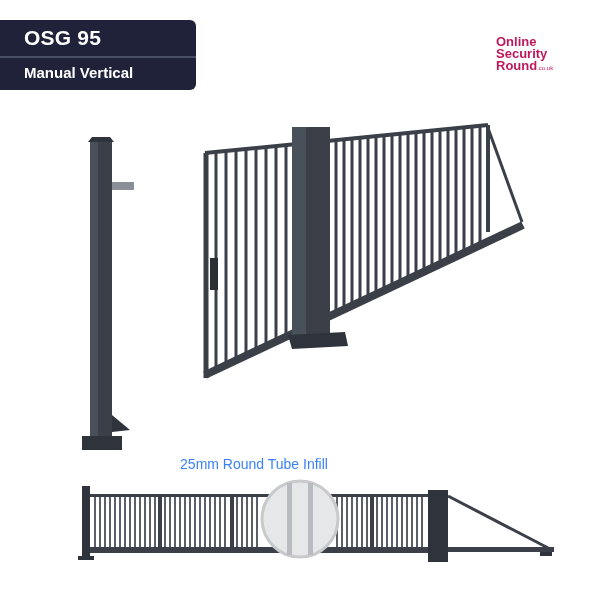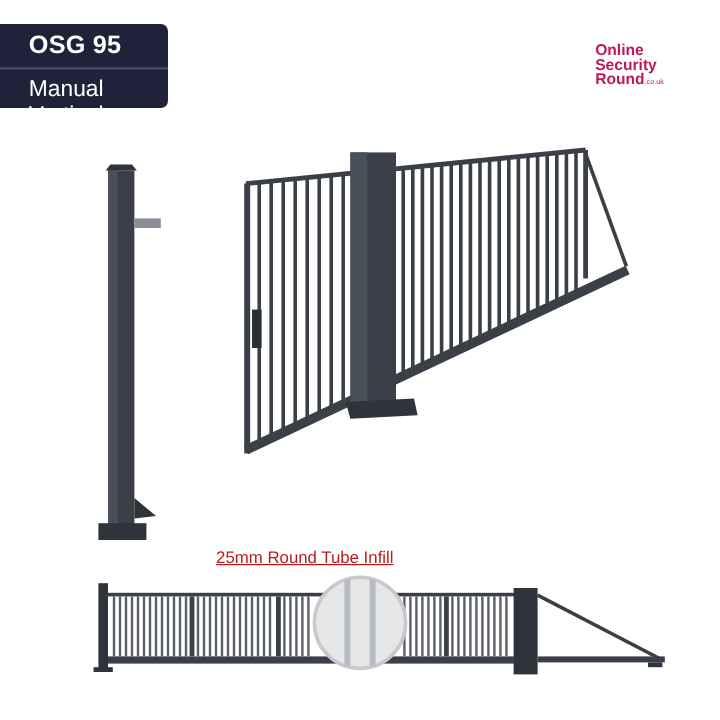--- a/index.html
+++ b/index.html
@@ -1,23 +1,23 @@
 <!DOCTYPE html>
 <html><head>
 <meta charset="utf-8">
 <style>
   html,body{margin:0;padding:0;}
   body{width:600px;height:600px;background:#ffffff;position:relative;overflow:hidden;font-family:"Liberation Sans",sans-serif;}
-  .badge{position:absolute;left:0;top:20px;width:140px;height:70px;background:#1f2238;border-radius:0 6px 6px 0;color:#fff;}
+  .badge{position:absolute;left:0;top:20px;width:196px;height:70px;background:#1f2238;border-radius:0 6px 6px 0;color:#fff;}
   .badge .title{position:absolute;left:24px;top:6px;font-size:21px;font-weight:bold;letter-spacing:0.2px;}
   .badge .divider{position:absolute;left:0;right:0;top:36px;height:2px;background:#4a4e66;}
-  .badge .sub{position:absolute;left:24px;top:44px;font-size:19px;}
+  .badge .sub{position:absolute;left:24px;top:44px;font-size:15px;font-weight:bold;}
   .logo{position:absolute;left:496px;top:36px;color:#be185d;font-weight:bold;font-size:13px;line-height:12px;}
   .logo .small{font-size:6px;font-weight:normal;}
-  .caption{position:absolute;left:0;width:508px;top:456px;text-align:center;font-size:14px;color:#b91c1c;text-decoration:underline;}
+  .caption{position:absolute;left:0;width:508px;top:456px;text-align:center;font-size:14px;color:#3b82f6;}
   svg{position:absolute;left:0;top:0;}
 </style>
 </head>
 <body>
 
 <div class="badge">
   <div class="title">OSG 95</div>
   <div class="divider"></div>
   <div class="sub">Manual Vertical</div>
 </div>

